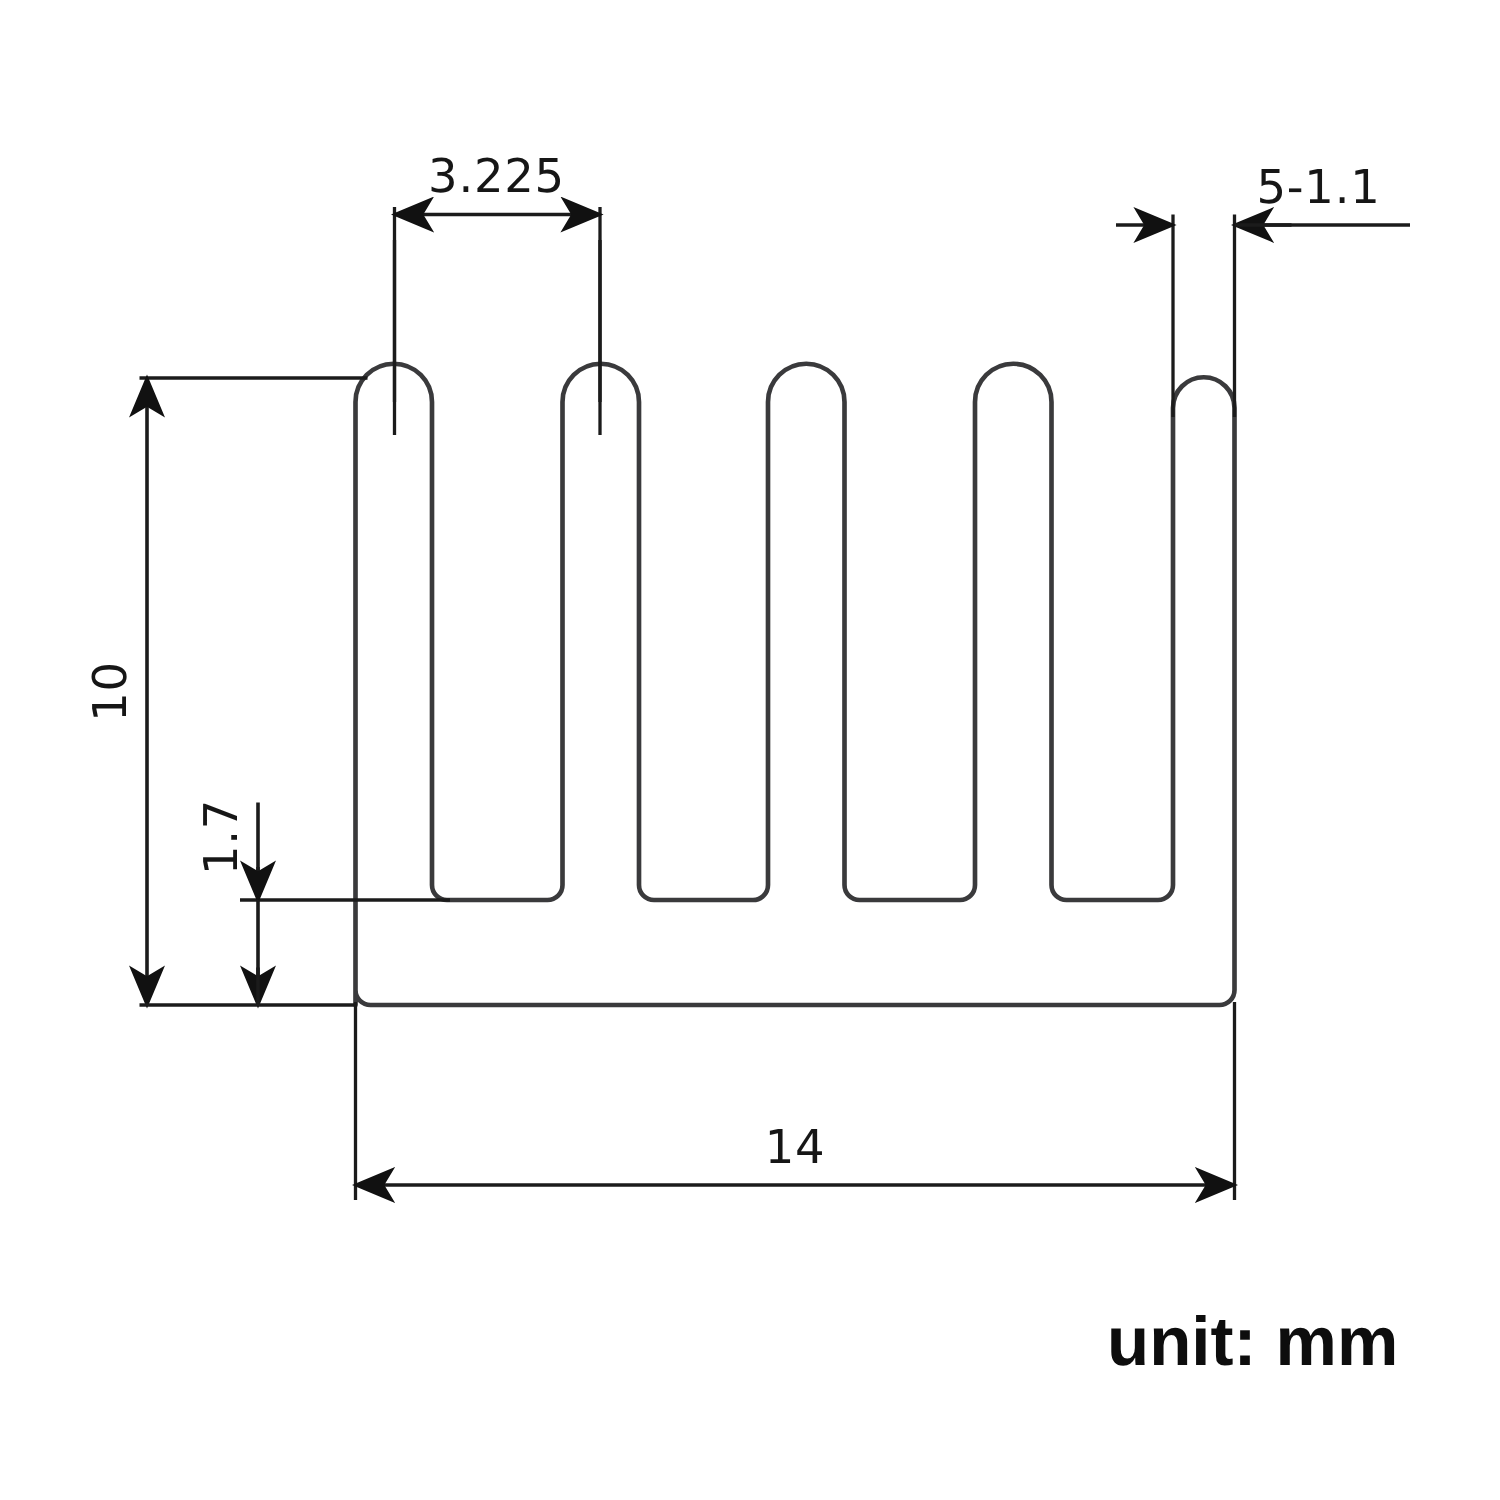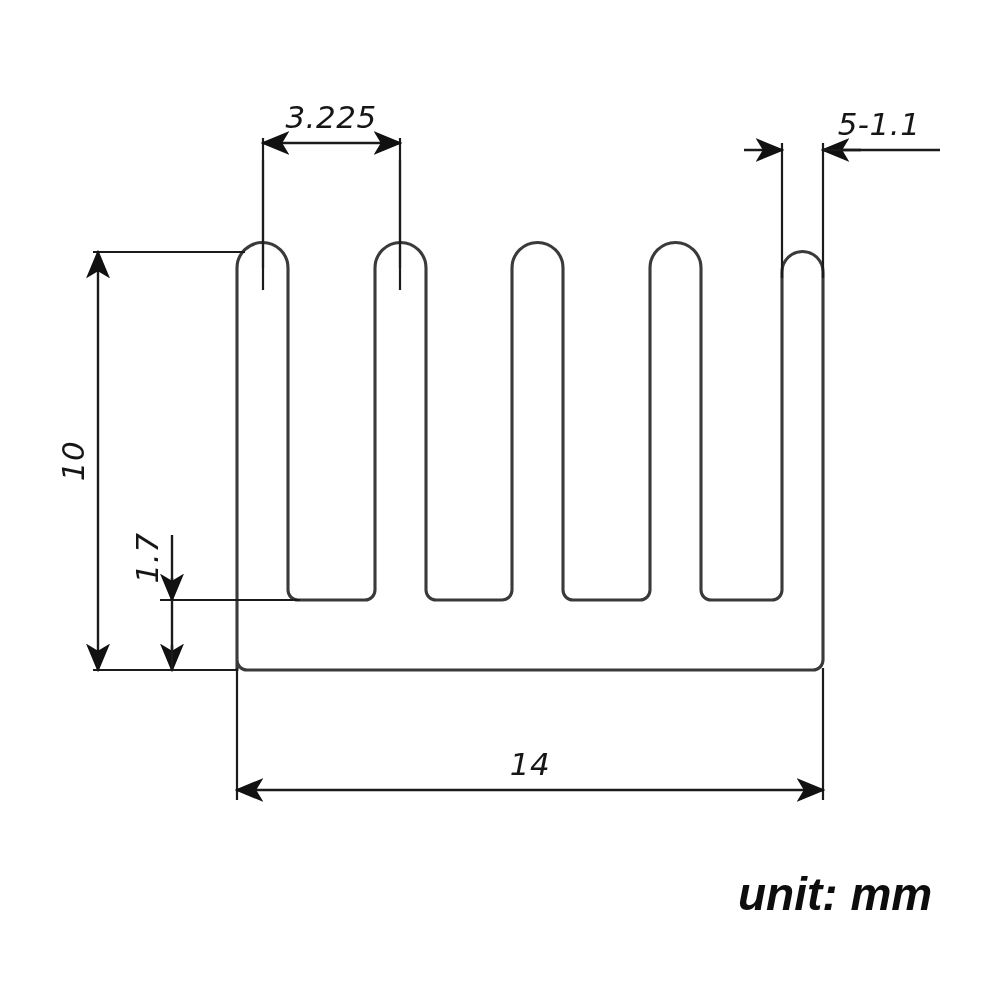--- a/index.html
+++ b/index.html
@@ -11,21 +11,20 @@
     width: 1000px;
     height: 1000px;
     font-family: "Liberation Sans", sans-serif;
     overflow: hidden;
   }
   #drawing-root {
     position: relative;
     width: 1000px;
     height: 1000px;
     background: #ffffff;
-    font-style: italic;
   }
   svg#technical-drawing {
     display: block;
     width: 1000px;
     height: 1000px;
   }
   .part-outline {
     fill: none;
     stroke: #3a3a3c;
     stroke-width: 3.1;

